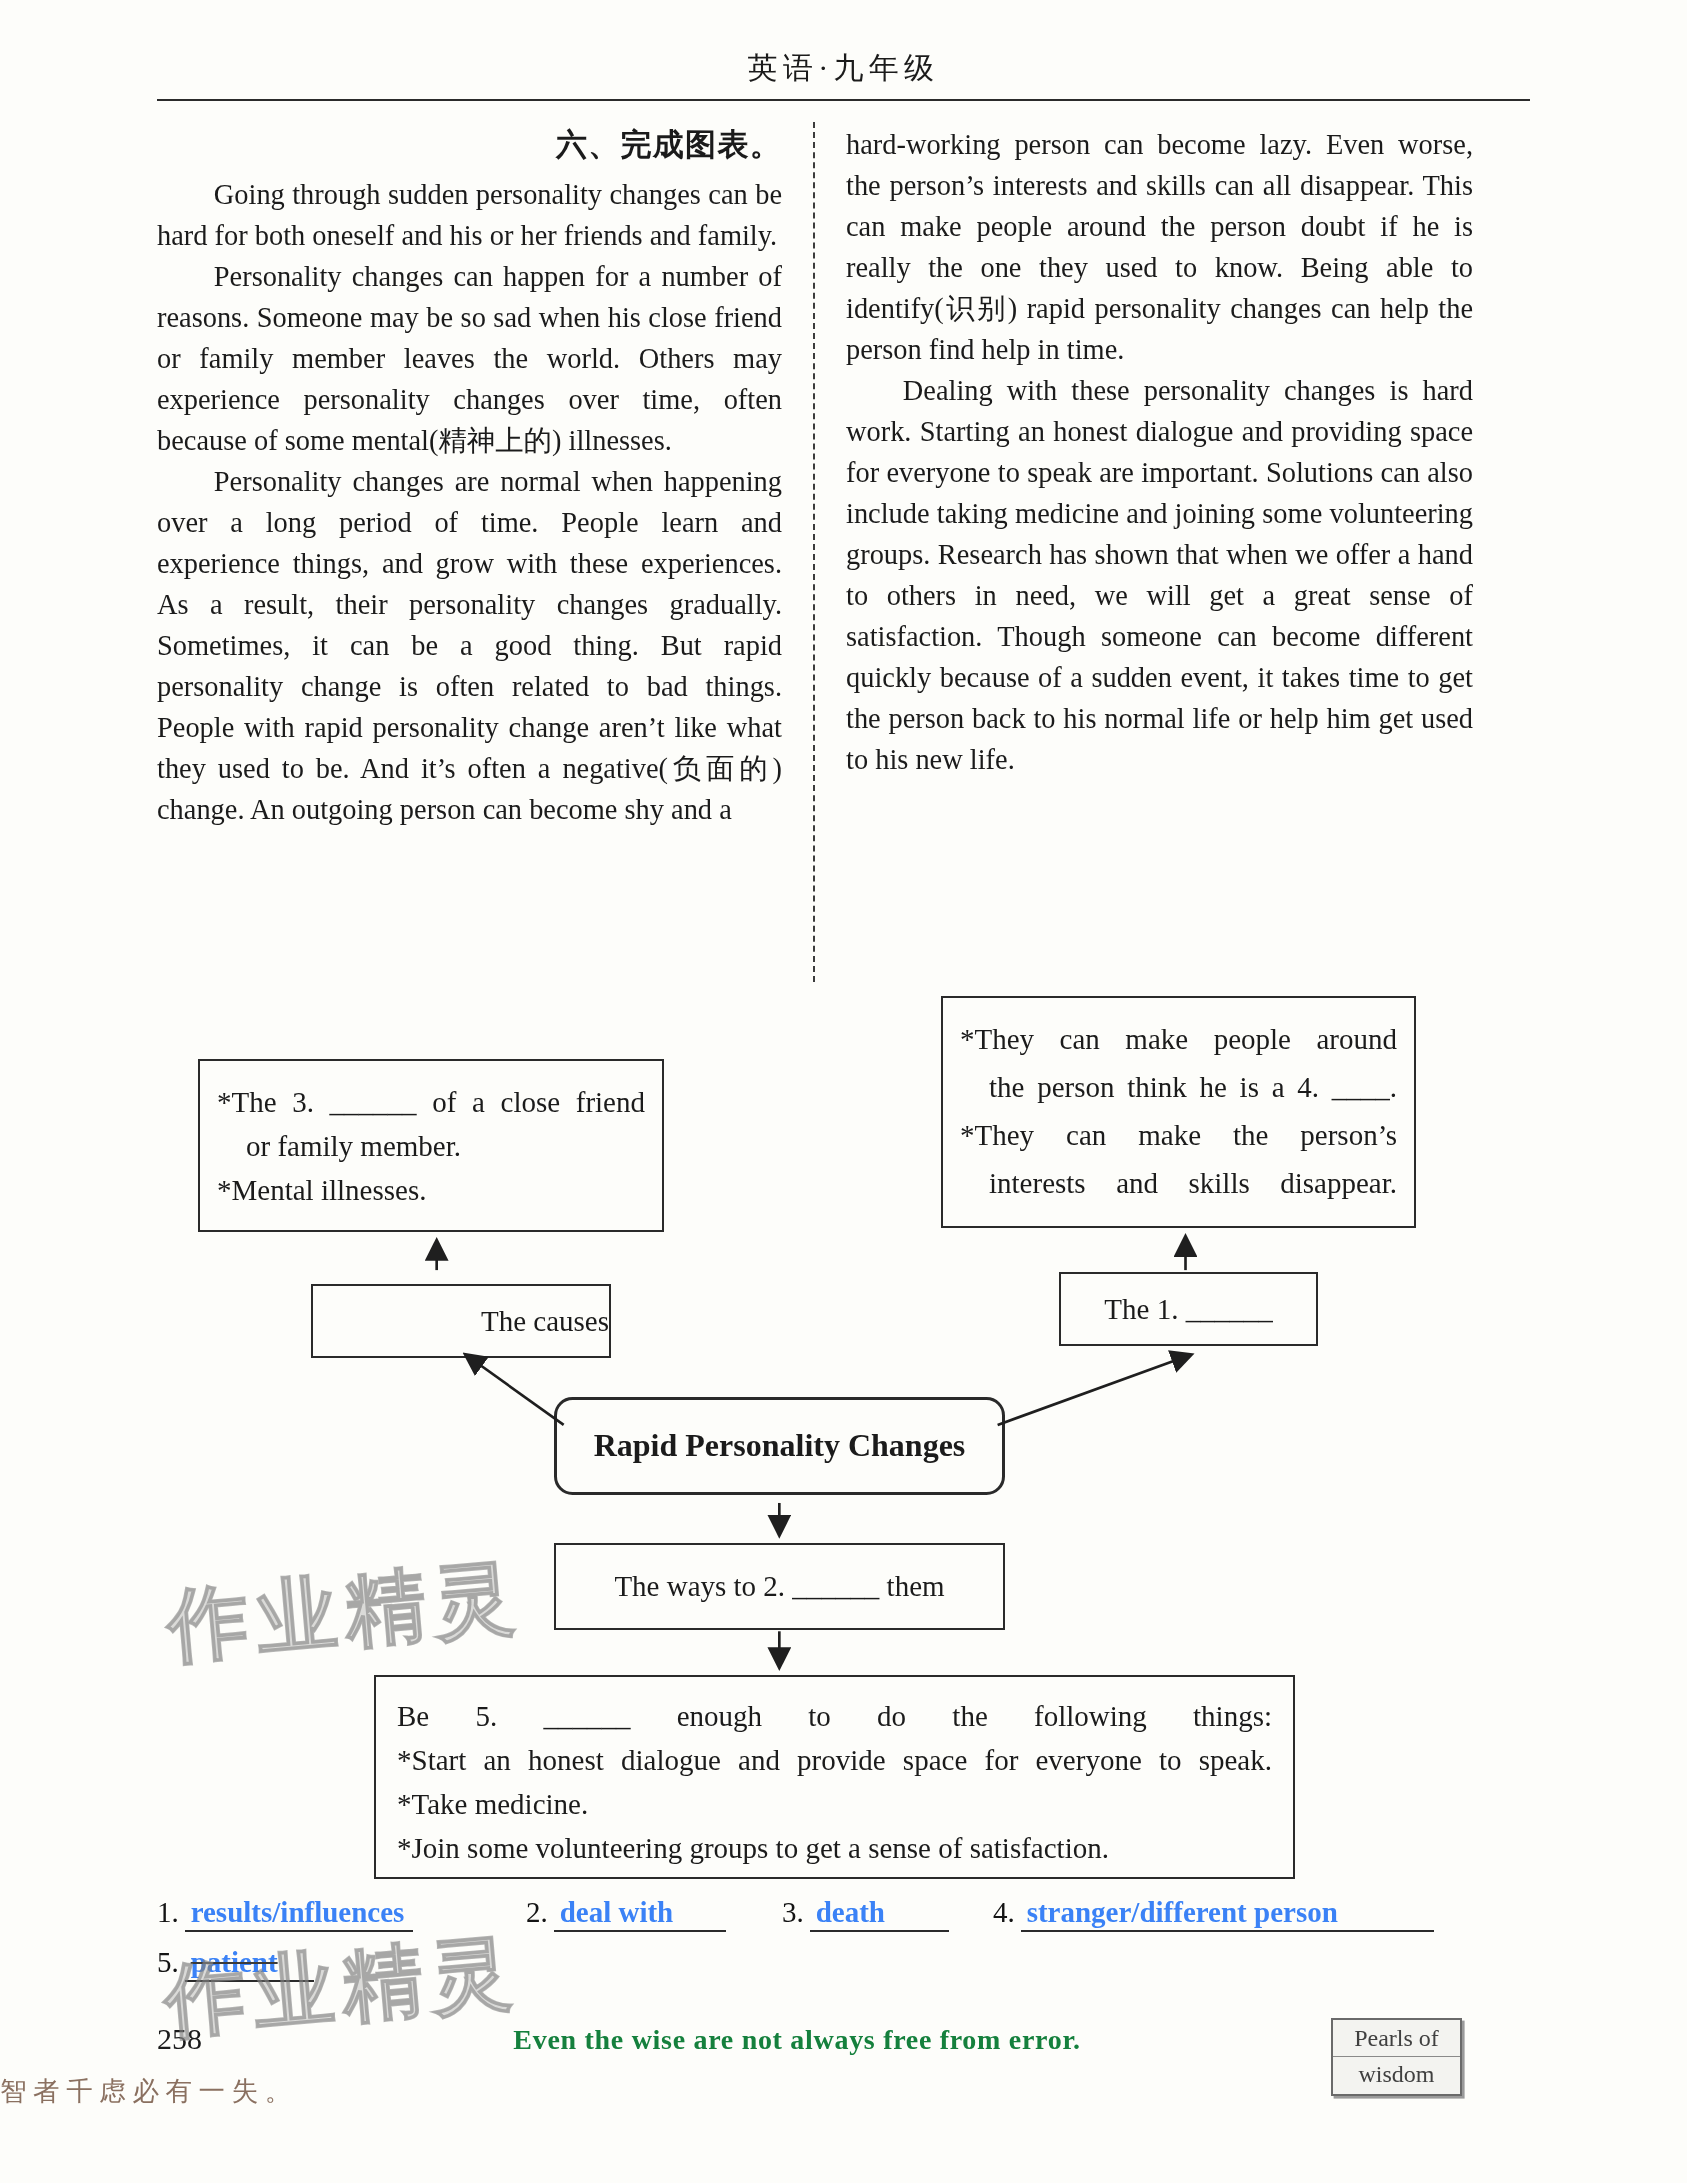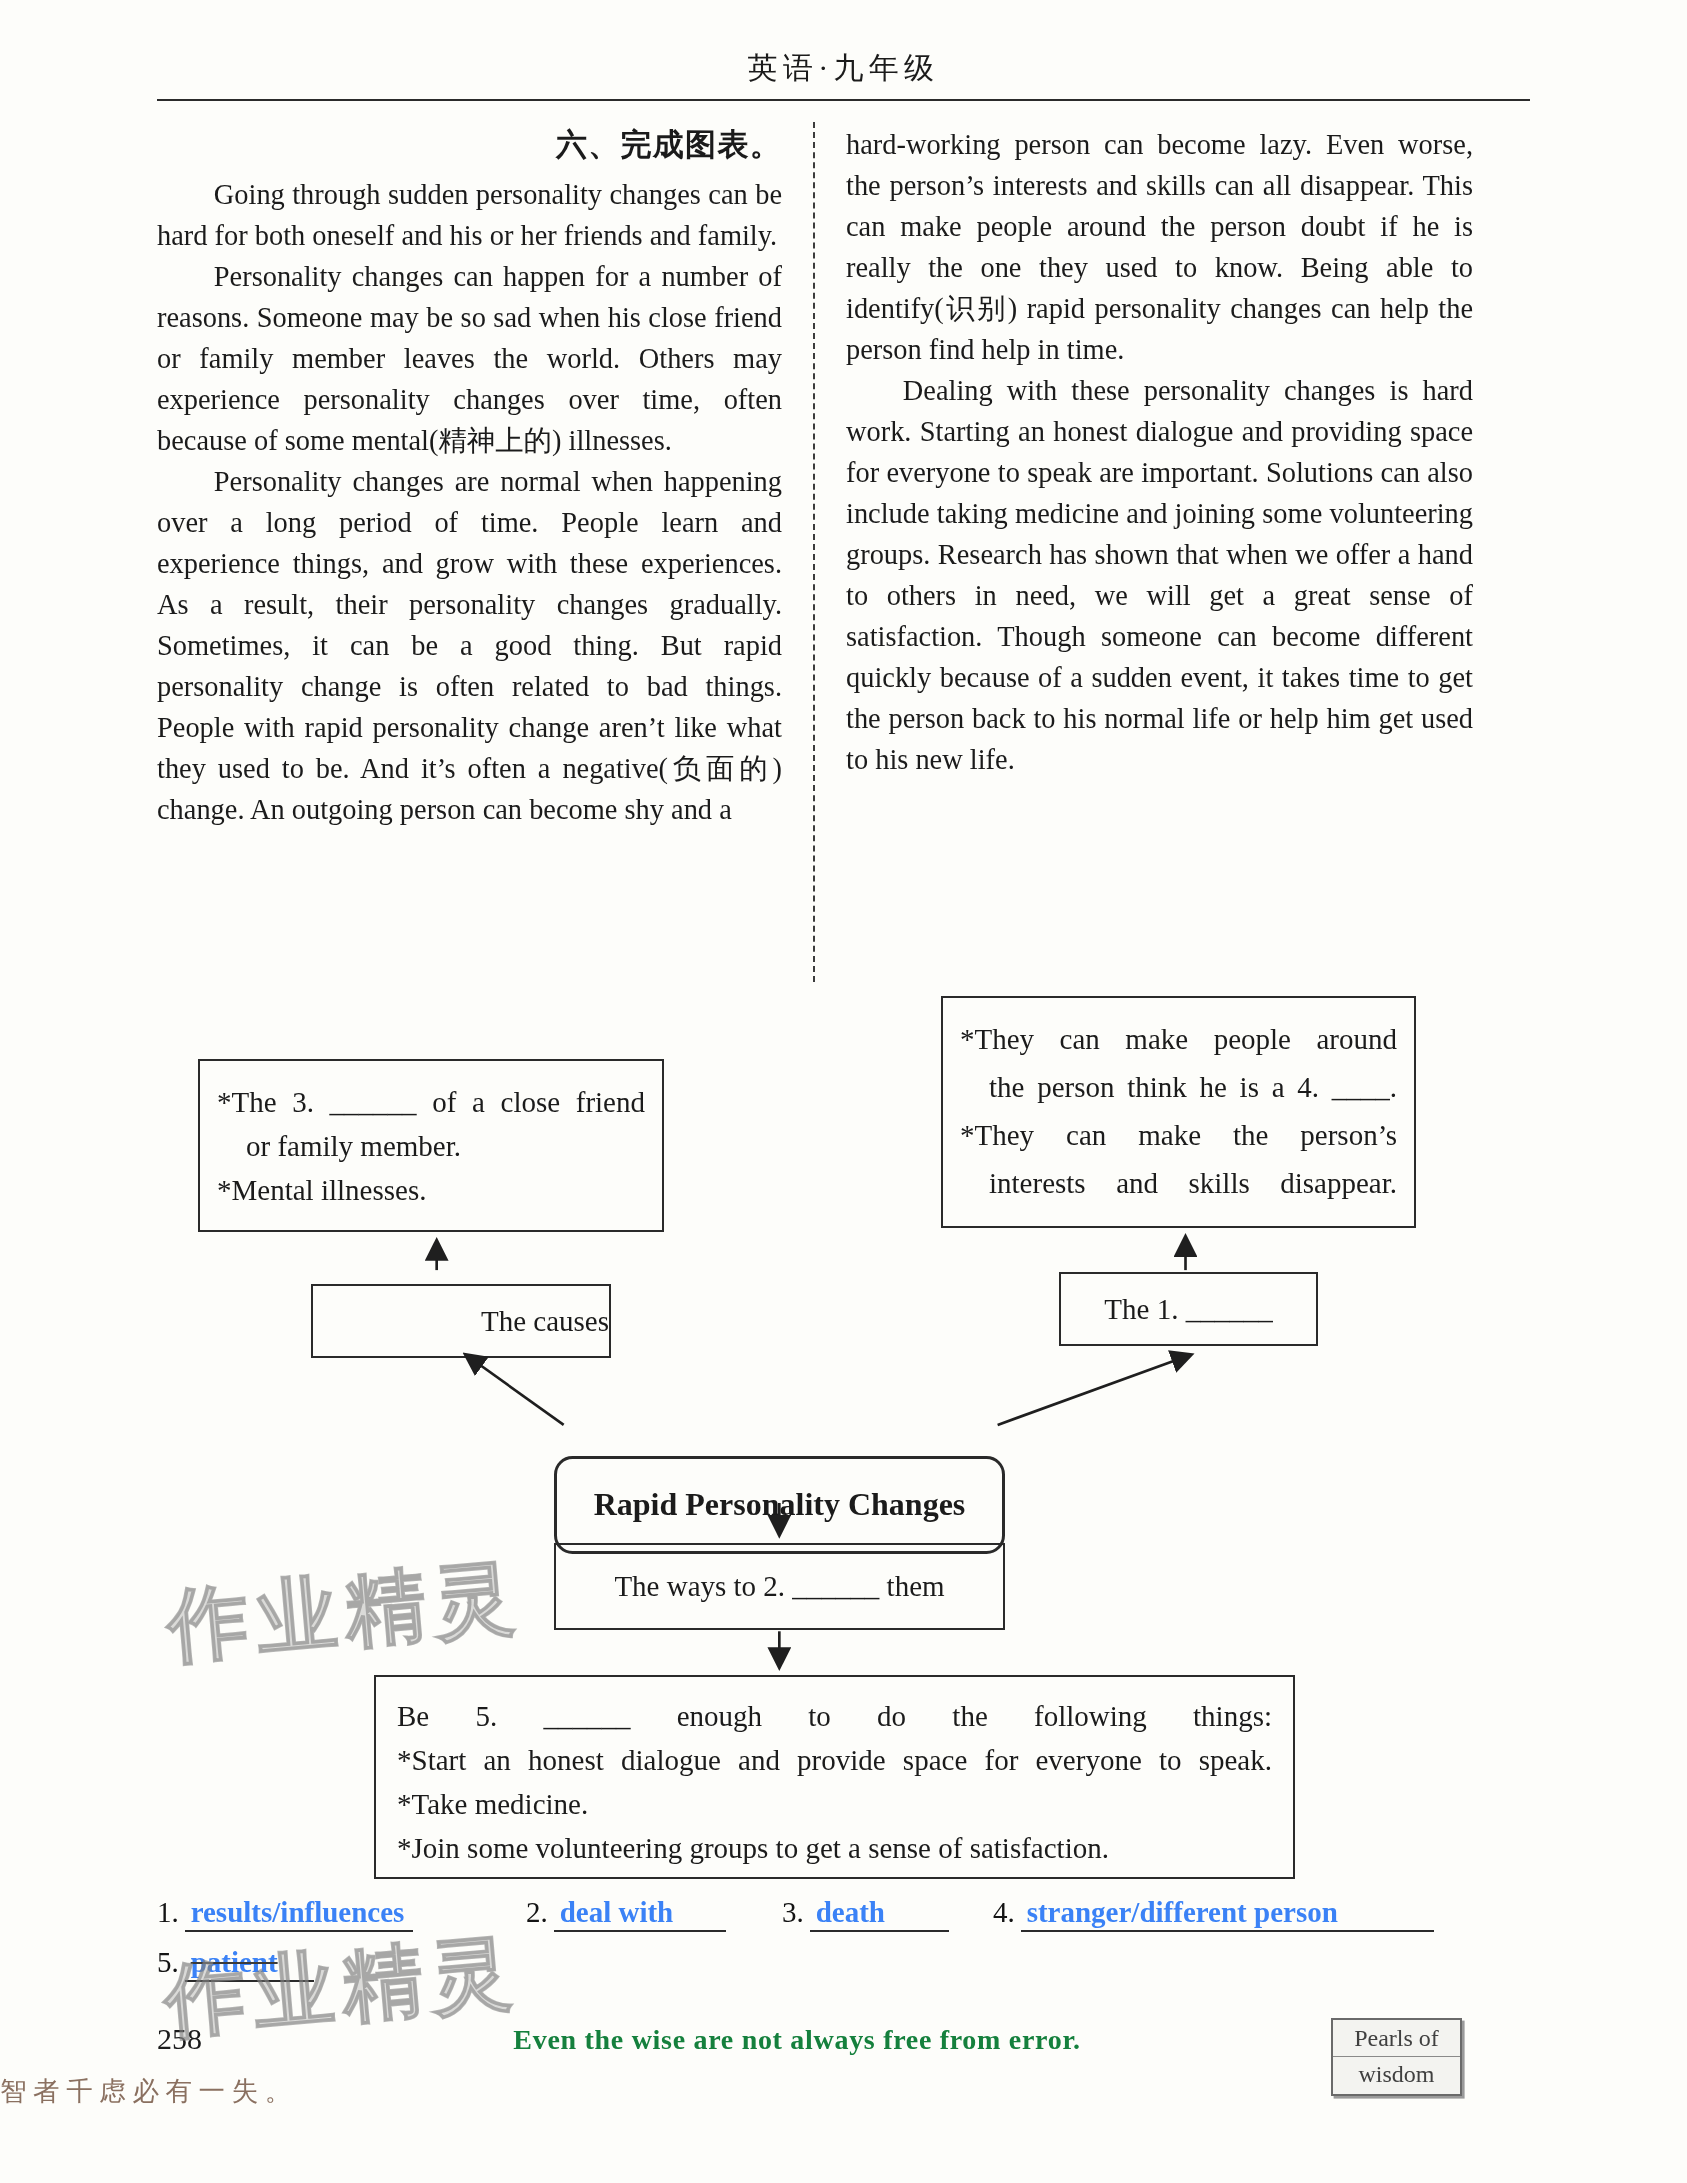--- a/index.html
+++ b/index.html
@@ -17,21 +17,21 @@
   .section-heading { font-size:31px; font-weight:bold; margin-bottom:9.3px; letter-spacing:1.3px;text-align:right; }
   .col p { text-align:justify; text-indent:2em; }
   .col p.cont { text-indent:0; }
   .divider { position:absolute; left:813px; top:122px; height:860px; border-left:2px dashed #3c3c3c; }
 
   .box { position:absolute; border:2px solid #2a2a2a; font-size:29px; background:transparent; }
   .box-causes-detail  { left:198px;  top:1059px; width:466px;  height:173px; padding:18.5px 17px; line-height:44px; }
   .box-results-detail { left:941px; top:996px; width:475px;  height:232px; padding:17px 17px; line-height:48px; }
   .box-causes        { left:311px;  top:1272px; width:300px; height:74px; text-align:right; line-height:70px;margin-top:12px; }
   .box-results-label { left:1059px; top:1272px; width:259px; height:74px; text-align:center; line-height:70px; }
-  .box-center { left:554px; top:1456px; width:451px; height:98px; border-width:3.3px; border-radius:18.5px;
+  .box-center { left:554px; top:1397px; width:451px; height:98px; border-width:3.3px; border-radius:18.5px;
                 font-weight:bold; font-size:32px; text-align:center; line-height:91px; }
   .box-ways   { left:554px; top:1543px; width:451px; height:87px; text-align:center; line-height:83px; }
   .box-solutions { left:374px; top:1675px; width:921px; height:204px; padding:17px 21px; line-height:44px; }
   .indent { padding-left:29px; }
   .stretch { text-align:justify; text-align-last:justify; }
 
   .arrows { position:absolute; left:0; top:0; }
 
   .answers { position:absolute; left:157px; top:1896px; width:1389px; height:106px; font-size:29px; }
   .ans-item { position:absolute; white-space:nowrap; }

